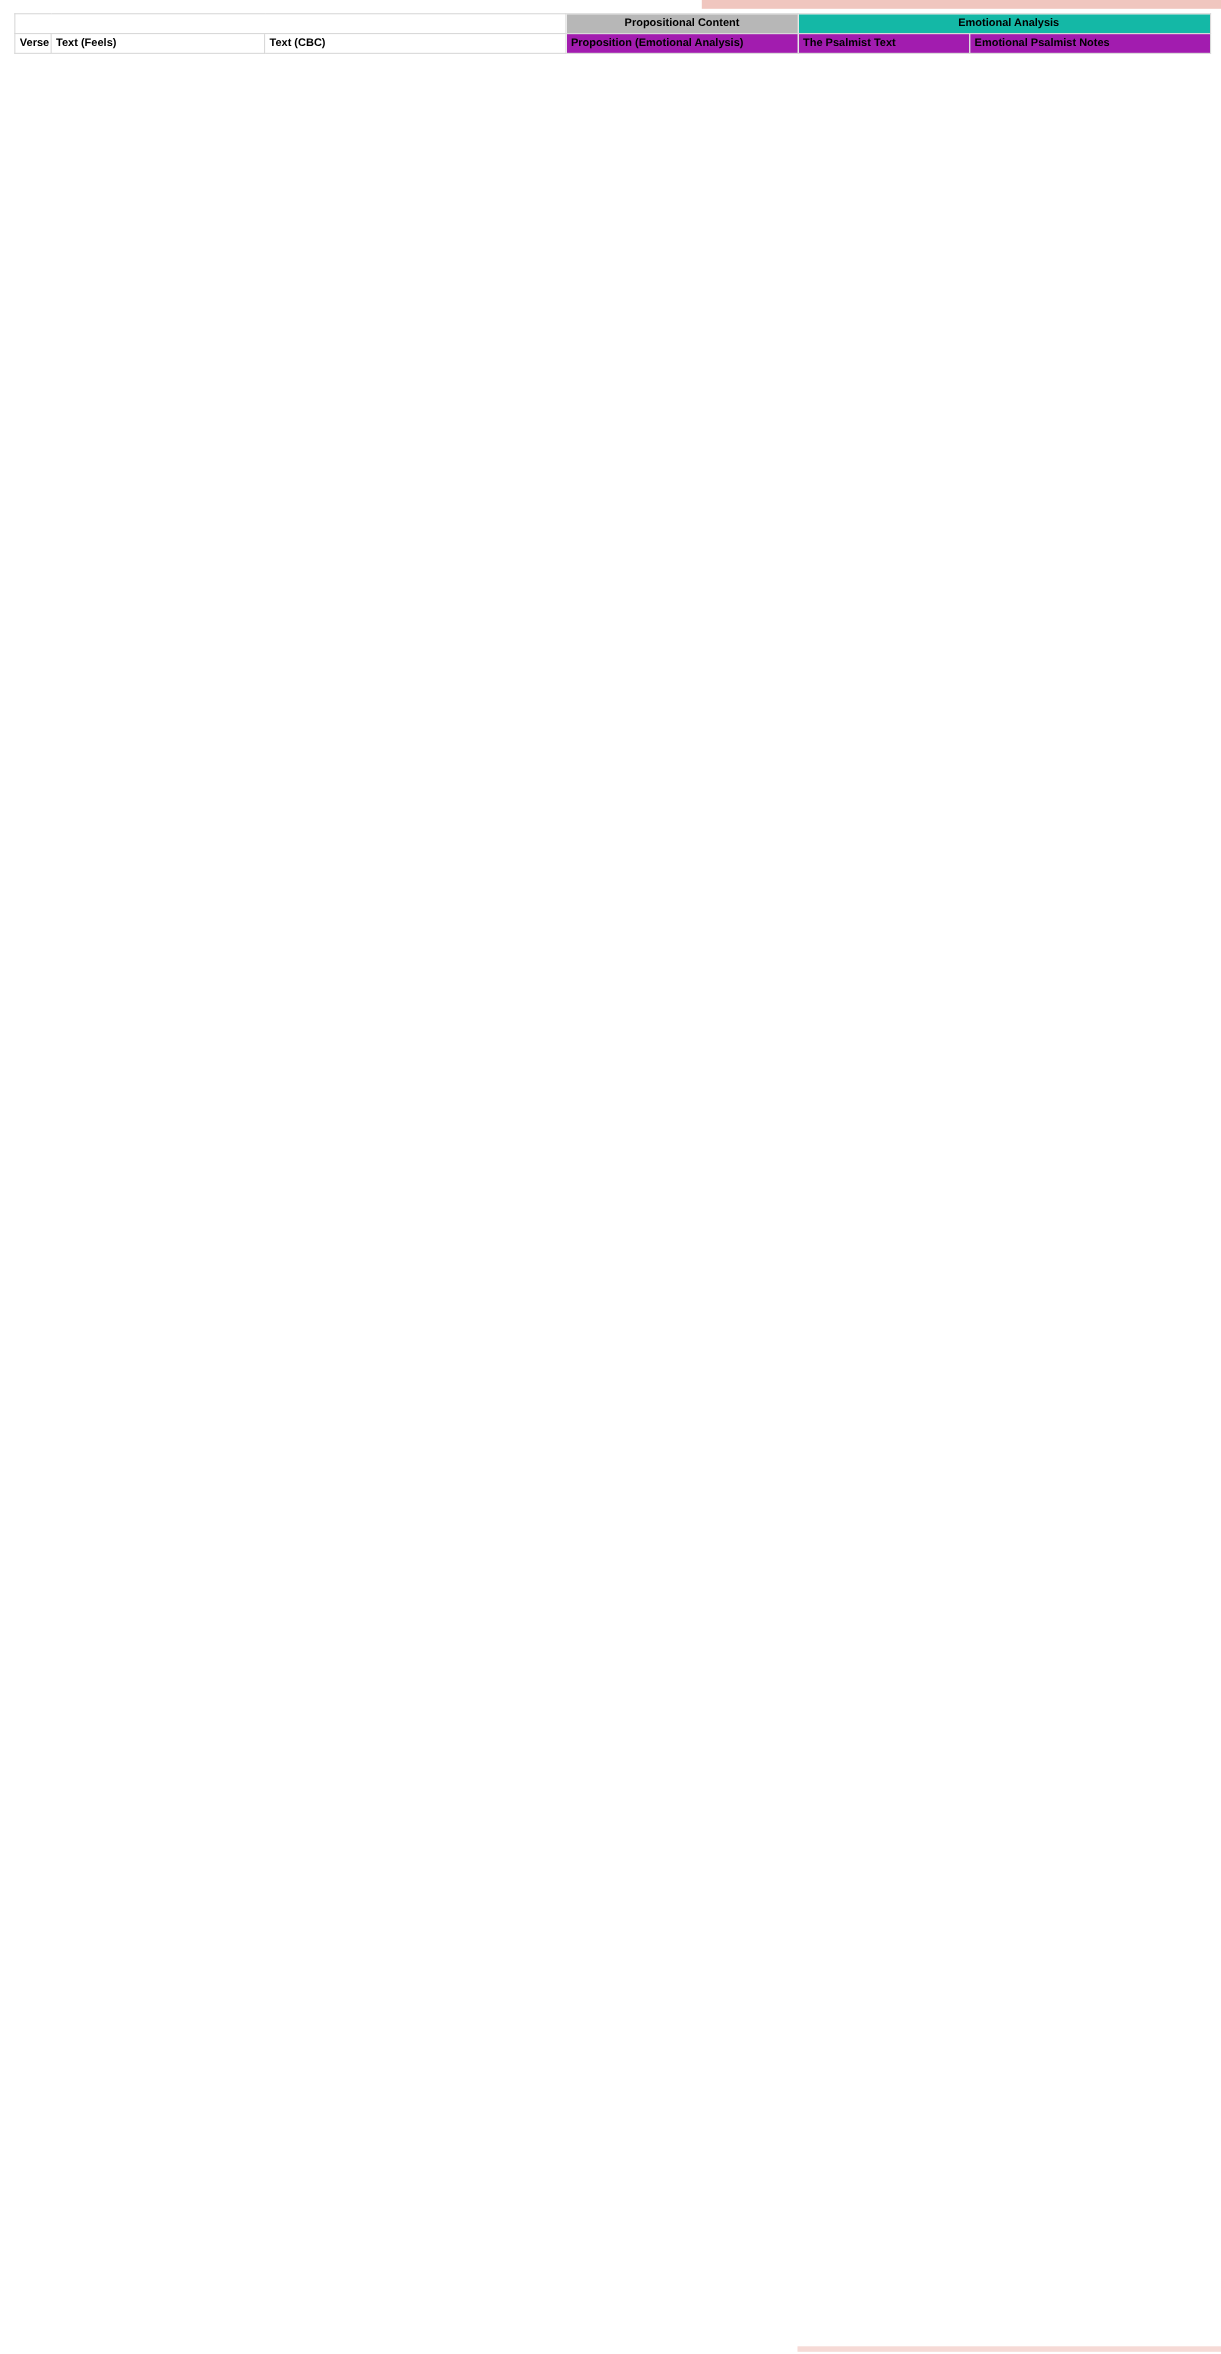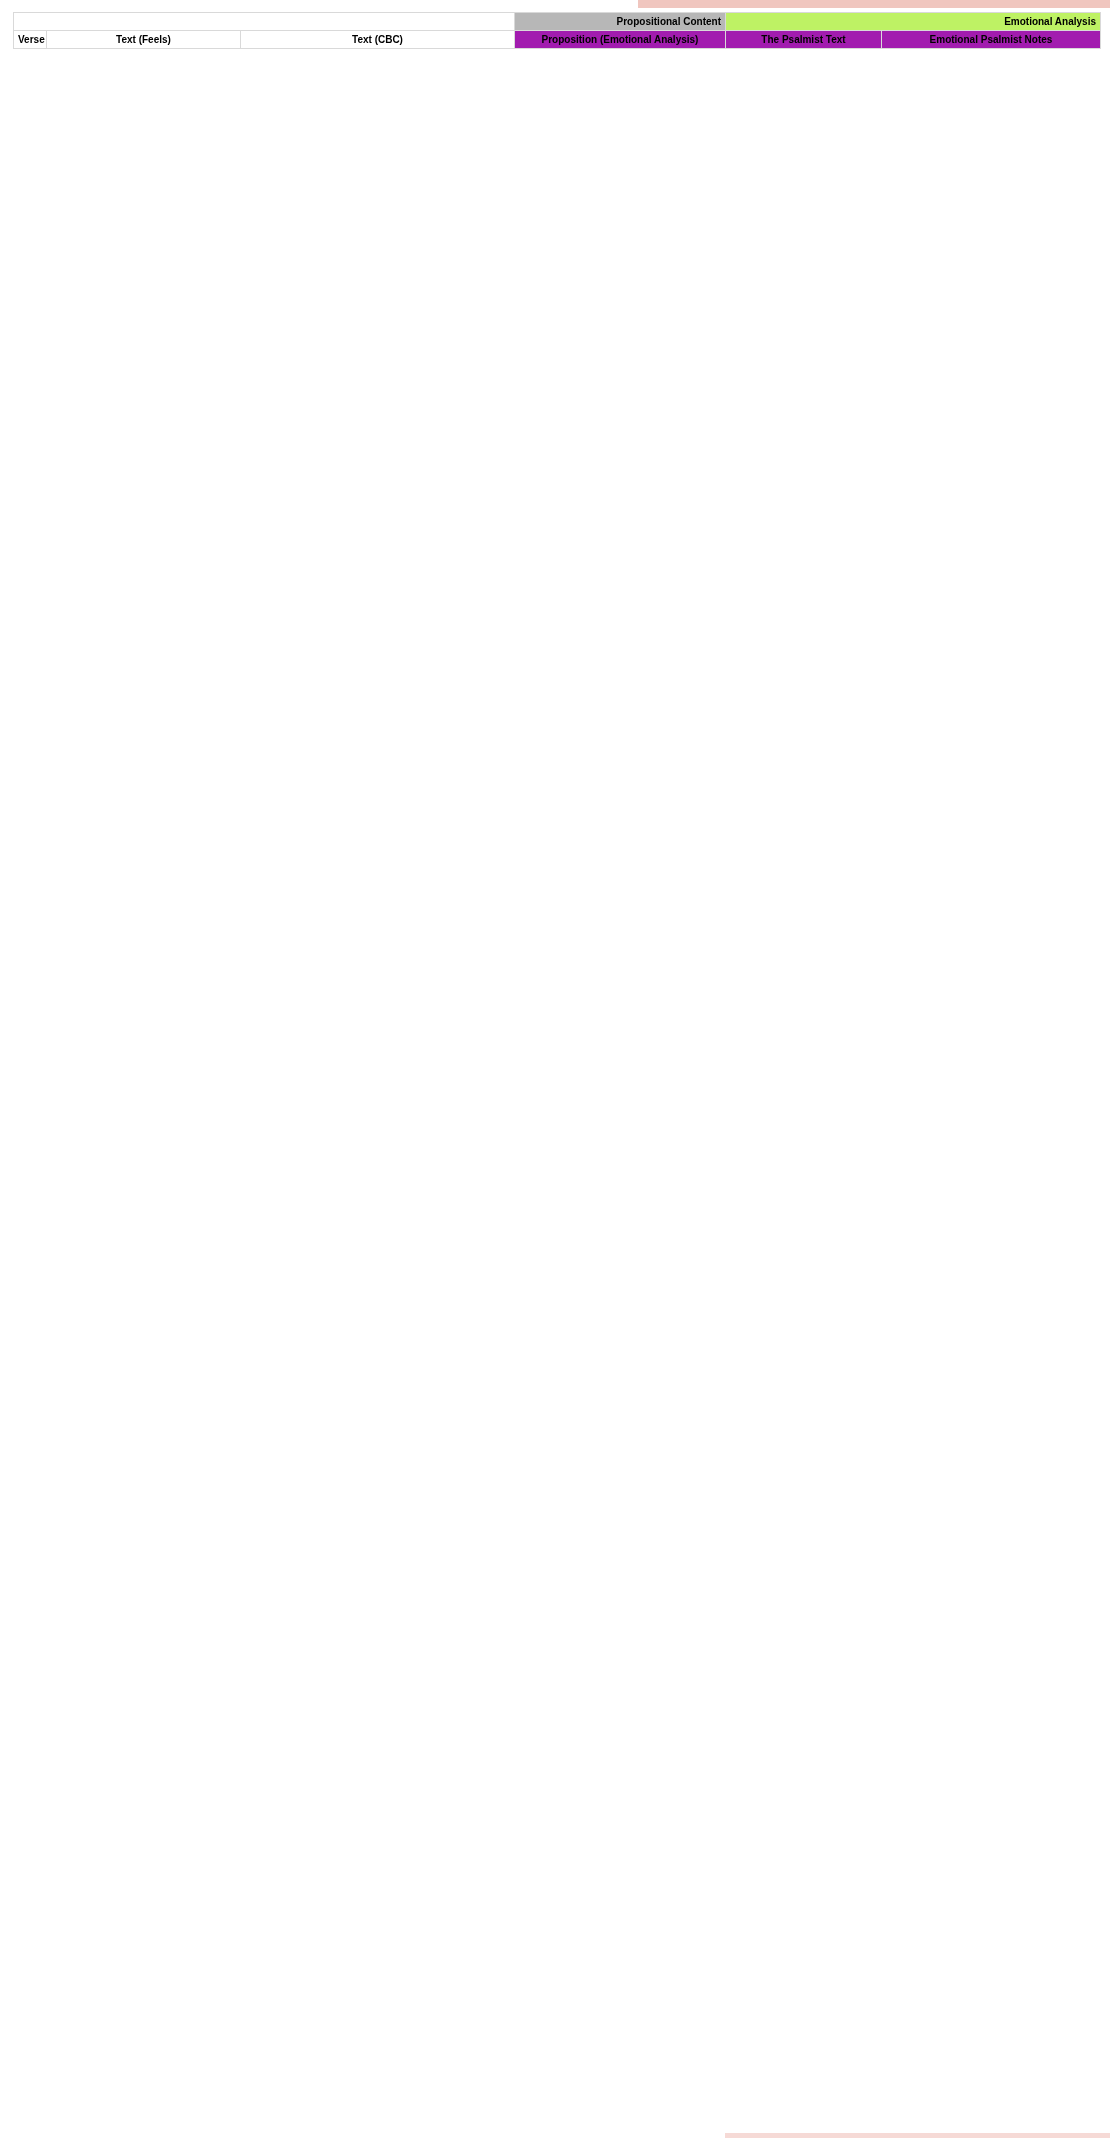--- a/index.html
+++ b/index.html
@@ -5,26 +5,26 @@
   html,body{margin:0;padding:0;background:#ffffff;}
   body{width:1110px;height:2140px;overflow:hidden;position:relative;
        font-family:"Liberation Sans",sans-serif;color:#000;}
   .strip{position:absolute;}
   #sheet{position:absolute;left:13px;top:12px;}
   table{border-collapse:collapse;table-layout:fixed;width:1087px;}
   col.c-verse{width:33px;} col.c-heb{width:194px;} col.c-cbc{width:274px;}
   col.c-prop{width:211px;} col.c-feels{width:156px;} col.c-notes{width:219px;}
   th,td{border:1px solid #d9d9d9;padding:1px 4px;font-size:10px;line-height:1.2;
         overflow:hidden;word-wrap:break-word;}
-  thead th{height:15px;font-weight:bold;text-align:center;vertical-align:middle;
+  thead th{height:15px;font-weight:bold;text-align:left;vertical-align:middle;
            white-space:nowrap;}
-  th.group{text-align:right;}
+  th.group{text-align:center;}
   th.g-white{background:#ffffff;} 
   th.g-gray{background:#b7b7b7;}
-  th.g-salmon{background:#bef264;padding-left:12px;}
+  th.g-salmon{background:#14b8a6;padding-left:12px;}
   th.h-pink{background:#a21caf;}
 </style>
 </head>
 <body>
 
 <div class="strip" style="left: 638px; top: 0px; width: 472px; height: 8px; background: rgb(240, 198, 191);"></div>
 <div class="strip" style="left: 725px; top: 2133px; width: 385px; height: 5px; background: rgb(246, 218, 214);"></div>
 
 <div id="sheet">
   <table>

